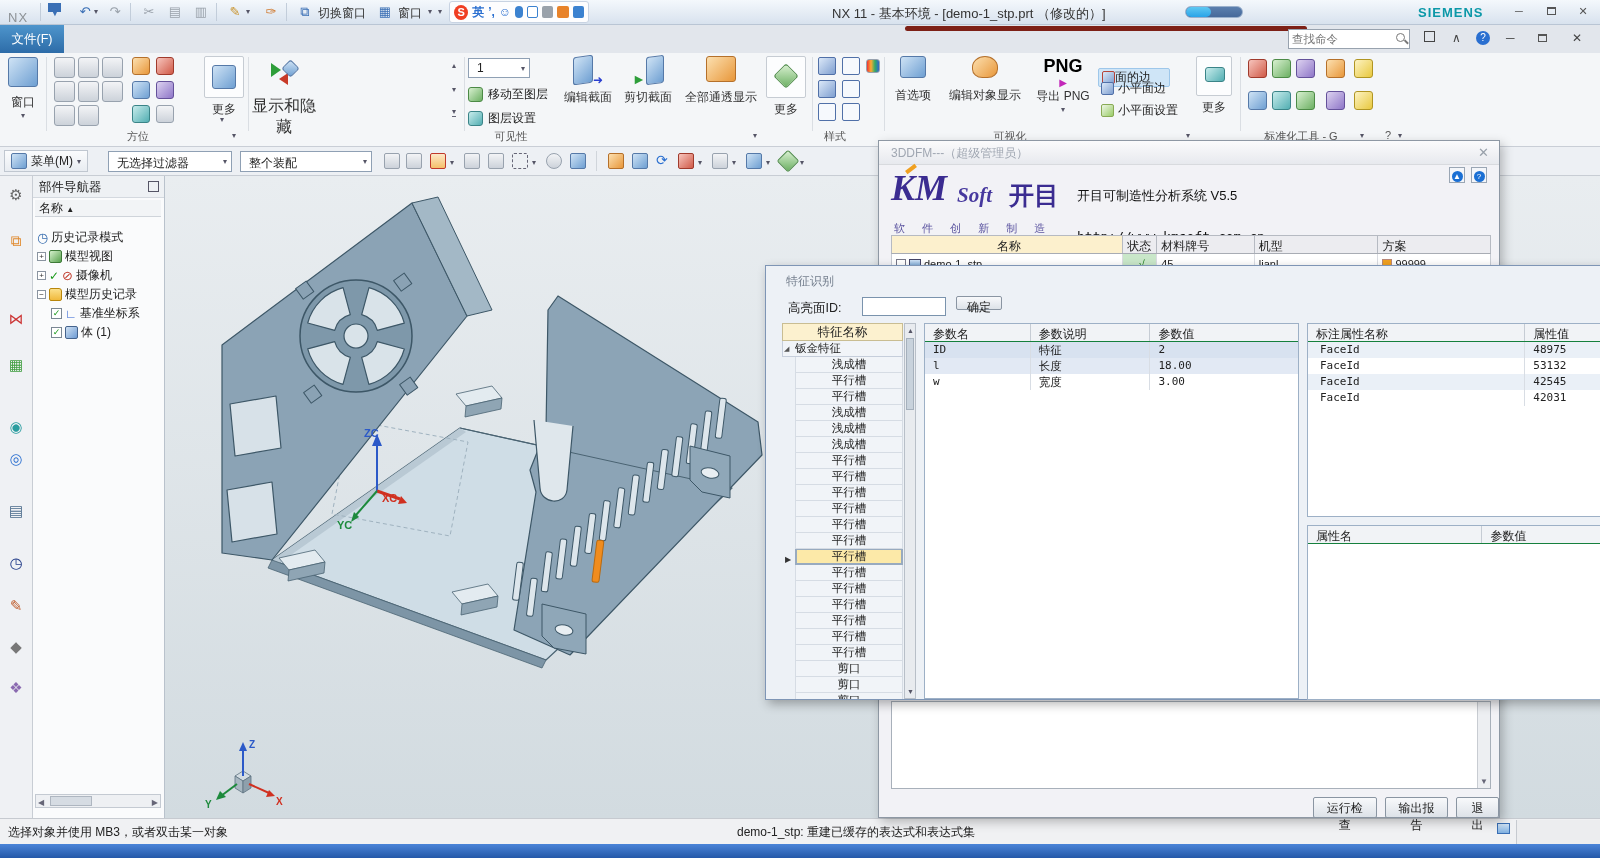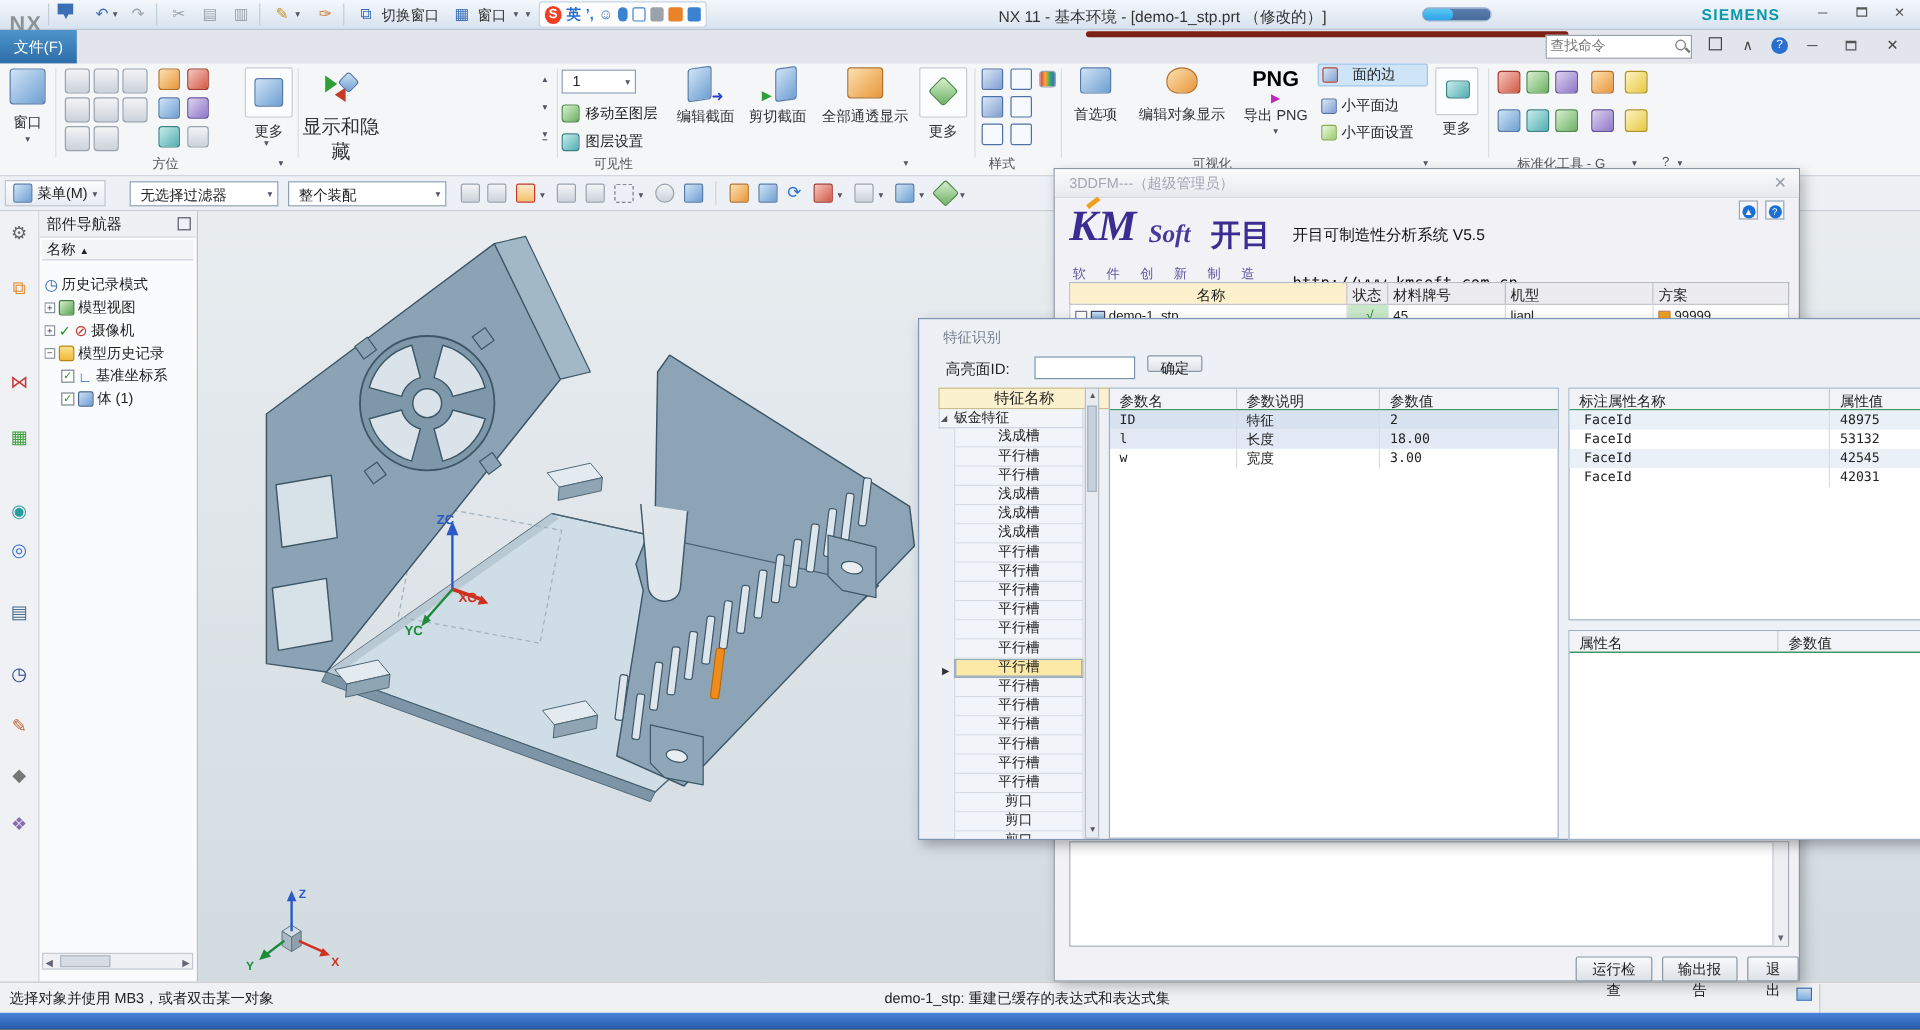--- a/index.html
+++ b/index.html
@@ -2,21 +2,21 @@
 <html><head>
 <meta charset="utf-8">
 <style>
 *{box-sizing:border-box;margin:0;padding:0}
 html,body{background:#222}
 body{font-family:"Liberation Sans","DejaVu Sans",sans-serif}
 #app{position:relative;width:1600px;height:858px;overflow:hidden;background:#dfe5ea;margin:0 auto;font-size:12px;color:#222}
 .ab{position:absolute}
 
 .titlebar{position:absolute;left:0;top:0;width:1600px;height:25px;background:linear-gradient(#f4f8fc,#d8e2ee);border-bottom:1px solid #b9c5d4}
-.nxlogo{position:absolute;left:8px;top:10px;font-size:18px;font-weight:bold;color:#8d9296;letter-spacing:1px}
+.nxlogo{position:absolute;left:8px;top:10px;font-size:13px;font-weight:normal;color:#8d9296;letter-spacing:1px}
 .tbi{position:absolute;top:3px;width:18px;height:18px;text-align:center;line-height:18px;font-size:13px;color:#3a6fb5}
 .tbi.gray{color:#9aa2ab}
 .tbsep{position:absolute;top:3px;width:1px;height:18px;background:#c2cdda}
 .qlabel{position:absolute;top:5px;font-size:12px;color:#333}
 .dd{font-size:8px;color:#556}
 .ime{position:absolute;left:449px;top:1px;width:140px;height:22px;background:#fdfdfe;border:1px solid #c8d3e2;border-radius:3px;display:flex;align-items:center;gap:4px;padding:0 4px}
 .slogo{width:15px;height:15px;border-radius:50%;background:#f03e23;color:#fff;font-weight:bold;font-size:11px;text-align:center;line-height:15px}
 .sg-ic{width:12px;height:12px;border-radius:2px;background:#3b82d0}
 .sg-ic.kb{background:#fff;border:1px solid #3b82d0}
 .sg-ic.per{background:#9aa2ab}.sg-ic.shirt{background:#e8832a}
@@ -285,21 +285,21 @@
     <div class="bigbtn" style="left:942px;top:3px;width:86px">
       <span class="ri i-orange" style="position:relative;display:inline-block;width:26px;height:22px;border-radius:50% 50% 40% 40%"></span>
       <div style="margin-top:6px">编辑对象显示</div>
     </div>
     <div class="bigbtn" style="left:1032px;top:3px;width:62px">
       <div style="font-weight:bold;color:#000000;font-size:18px">PNG</div>
       <div style="color:#c227b9;font-size:10px">▶</div>
       <div>导出 PNG</div>
       <div class="dd">▾</div>
     </div>
-    <div class="ab hl-row" style="left:1098px;top:0;width:92px;height:19px;display:flex;align-items:center;gap:12px;padding-left:3px">
+    <div class="ab hl-row" style="left:1098px;top:15px;width:72px;height:19px;display:flex;align-items:center;gap:0;padding-left:3px">
         <span class="cubeic" style="width:13px;height:13px;border-color:#b5443a"></span>
         <span>面的边</span>
       </div>
     <div class="ab" style="left:1098px;top:27px;width:92px;display:flex;align-items:center;gap:4px;padding-left:3px">
         <span class="cubeic" style="width:13px;height:13px"></span>
         <span>小平面边</span>
       </div>
     <div class="ab" style="left:1098px;top:49px;width:92px;display:flex;align-items:center;gap:4px;padding-left:3px">
         <span class="cubeic" style="width:13px;height:13px;border-color:#8a5;background:linear-gradient(135deg,#eef6e8,#9c6)"></span>
         <span>小平面设置</span>
@@ -564,21 +564,21 @@
         <button class="btn7">退出</button>
       </div>
   </div>
 
   <div class="fdlg">
     <div class="fdlg-title">特征识别</div>
     <div class="fid-label">高亮面ID:</div>
     <input class="fid-input" value="" style="">
     <button class="okbtn btn7">确定</button>
 
-    <div class="yhdr ab" style="left:16px;top:57px;width:143px;height:18px">特征名称</div>
+    <div class="yhdr ab" style="left:16px;top:57px;width:121px;height:18px">特征名称</div>
     <div class="ftree">
       <div class="ftree-root"><span class="rootexp">◢</span><span>钣金特征</span></div>
       <div>
 
       <div class="ftrow">浅成槽</div>
           <div class="ftrow">平行槽</div>
           <div class="ftrow">平行槽</div>
           <div class="ftrow">浅成槽</div>
           <div class="ftrow">浅成槽</div>
           <div class="ftrow">浅成槽</div>

